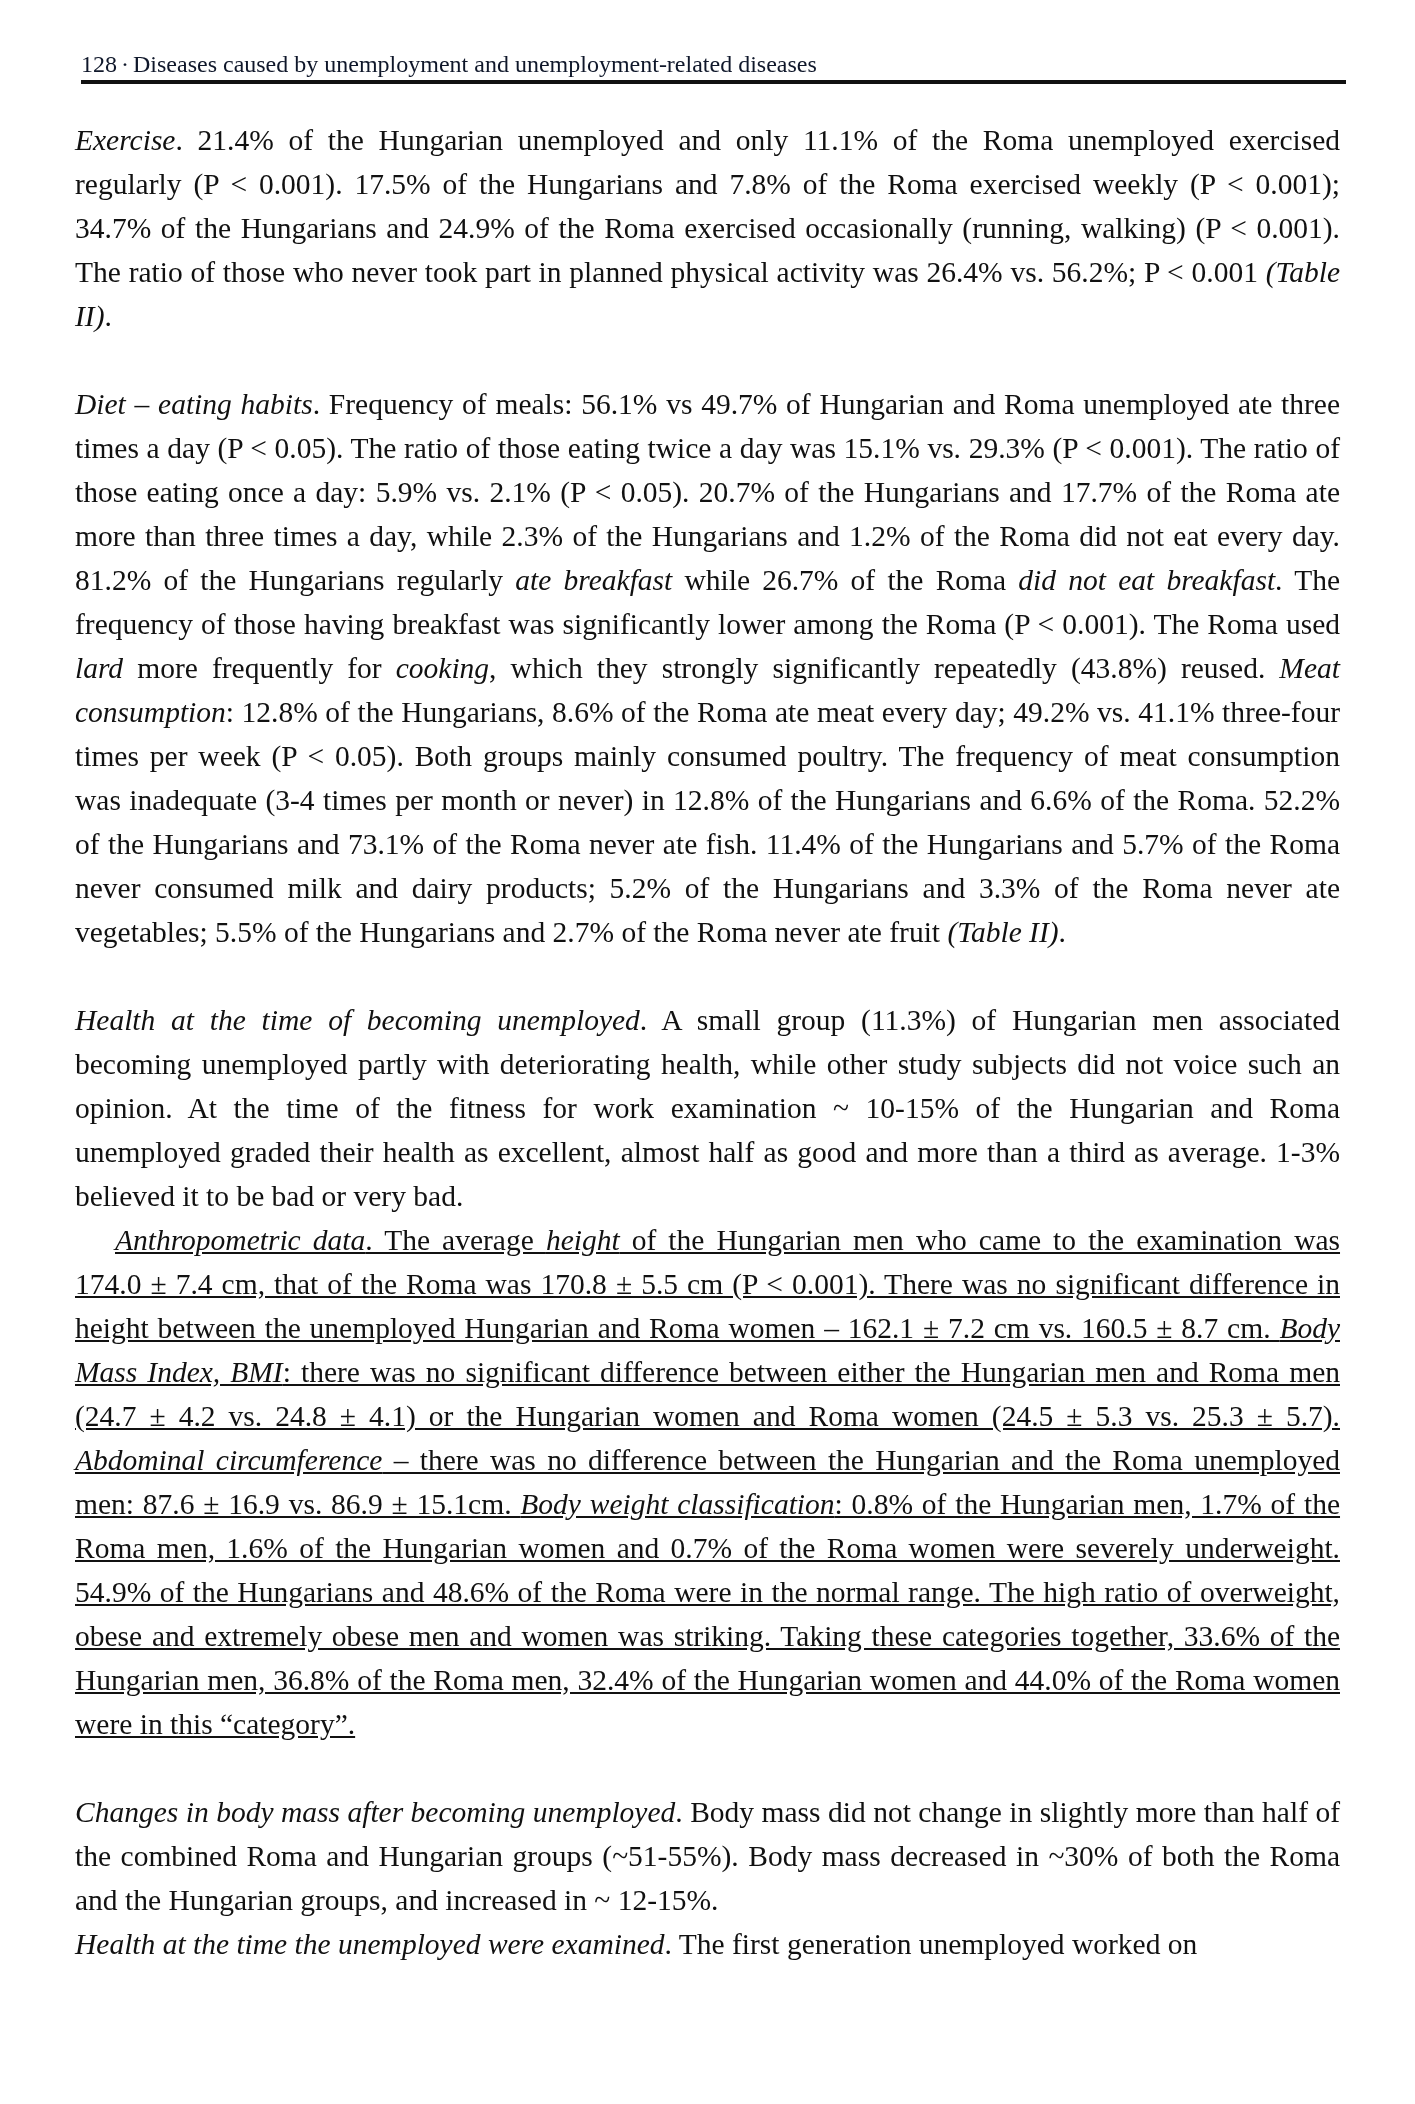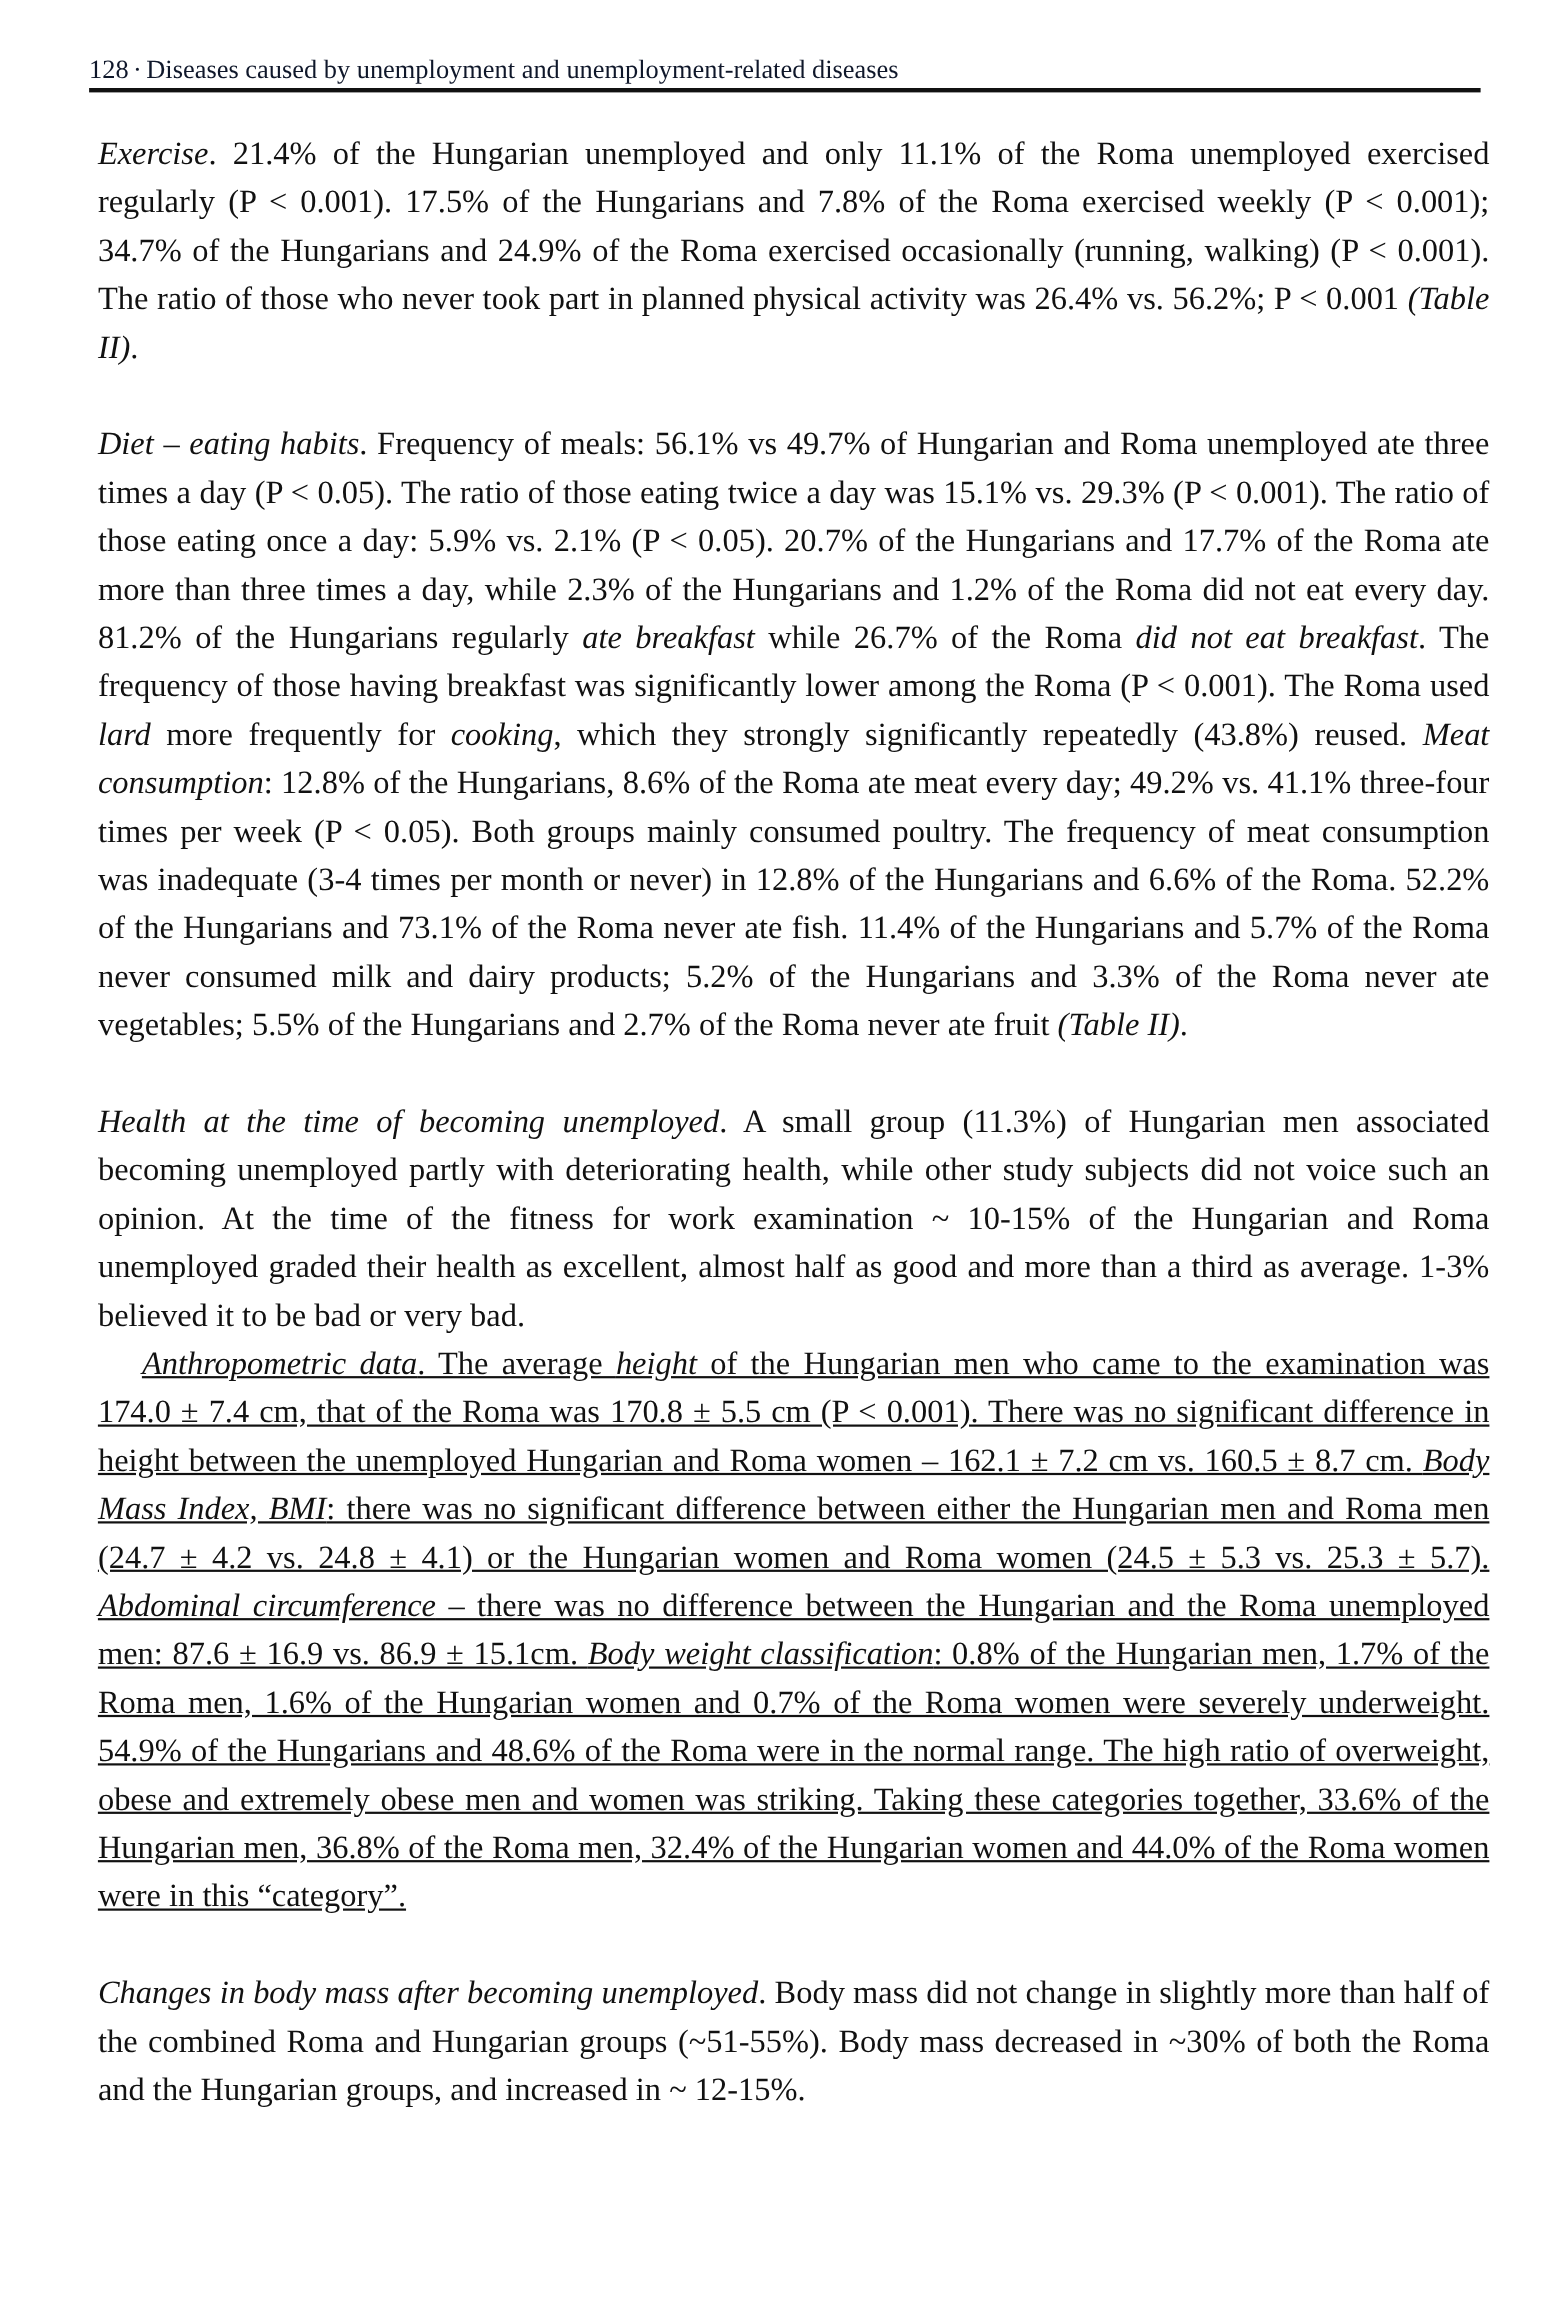--- a/index.html
+++ b/index.html
@@ -1,20 +1,20 @@
 <!DOCTYPE html>
 <html><head>
 <meta charset="utf-8">
 <style>
   html, body { margin:0; padding:0; background:#ffffff; }
   body { width:1415px; height:2104px; position:relative; overflow:hidden; color:#111; }
   .header { position:absolute; left:81px; top:50px; width:1265px; }
   .header-text { font-family:"Liberation Serif", serif; font-size:24px; letter-spacing:0; white-space:nowrap; line-height:28px; color:#0f172a; }
   .rule { position:absolute; left:81px; top:80px; width:1265px; height:4px; background:#111; }
-  .body { position:absolute; left:89px; top:118px; width:1265px; font-family:"Liberation Serif", serif; font-size:29.5px; line-height:44px; text-align:justify; }
+  .body { position:absolute; left:75px; top:118px; width:1265px; font-family:"Liberation Serif", serif; font-size:29.5px; line-height:44px; text-align:justify; }
   .body p { margin:0; }
   .gap { margin-top:44px !important; }
   .indent { text-indent:40px;text-decoration:underline; }
   em { font-style:italic; }
 </style>
 </head>
 <body>
 
 <div class="header">
   <span class="header-text">128</span>
@@ -22,13 +22,14 @@
   <span class="header-text sc">Diseases caused by unemployment and unemployment-related diseases</span>
 </div>
 <div class="rule"></div>
 
 <div class="body">
   <p><em>Exercise</em><span>. 21.4% of the Hungarian unemployed and only 11.1% of the Roma unemployed exercised regularly (P &lt; 0.001). 17.5% of the Hungarians and 7.8% of the Roma exercised weekly (P &lt; 0.001); 34.7% of the Hungarians and 24.9% of the Roma exercised occasionally (running, walking) (P &lt; 0.001). The ratio of those who never took part in planned physical activity was 26.4% vs. 56.2%; P &lt; 0.001 </span><em>(Table II)</em><span>.</span></p>
   <p class="gap"><em>Diet – eating habits</em><span>. Frequency of meals: 56.1% vs 49.7% of Hungarian and Roma unemployed ate three times a day (P &lt; 0.05). The ratio of those eating twice a day was 15.1% vs. 29.3% (P &lt; 0.001). The ratio of those eating once a day: 5.9% vs. 2.1% (P &lt; 0.05). 20.7% of the Hungarians and 17.7% of the Roma ate more than three times a day, while 2.3% of the Hungarians and 1.2% of the Roma did not eat every day. 81.2% of the Hungarians regularly </span><em>ate breakfast</em><span> while 26.7% of the Roma </span><em>did not eat breakfast</em><span>. The frequency of those having breakfast was significantly lower among the Roma (P &lt; 0.001). The Roma used </span><em>lard</em><span> more frequently for </span><em>cooking</em><span>, which they strongly significantly repeatedly (43.8%) reused. </span><em>Meat consumption</em><span>: 12.8% of the Hungarians, 8.6% of the Roma ate meat every day; 49.2% vs. 41.1% three-four times per week (P &lt; 0.05). Both groups mainly consumed poultry. The frequency of meat consumption was inadequate (3-4 times per month or never) in 12.8% of the Hungarians and 6.6% of the Roma. 52.2% of the Hungarians and 73.1% of the Roma never ate fish. 11.4% of the Hungarians and 5.7% of the Roma never consumed milk and dairy products; 5.2% of the Hungarians and 3.3% of the Roma never ate vegetables; 5.5% of the Hungarians and 2.7% of the Roma never ate fruit </span><em>(Table II)</em><span>.</span></p>
   <p class="gap"><em>Health at the time of becoming unemployed</em><span>. A small group (11.3%) of Hungarian men associated becoming unemployed partly with deteriorating health, while other study subjects did not voice such an opinion.  At the time of the fitness for work examination ~ 10-15% of the Hungarian and Roma unemployed graded their health as excellent, almost half as good and more than a third as average. 1-3% believed it to be bad or very bad.</span></p>
   <p class="indent"><em>Anthropometric data</em><span>. The average </span><em>height</em><span> of the Hungarian men who came to the examination was 174.0 ± 7.4 cm, that of the Roma was 170.8 ± 5.5 cm (P &lt; 0.001). There was no significant difference in height between the unemployed Hungarian and Roma women – 162.1 ± 7.2 cm vs. 160.5 ± 8.7 cm.  </span><em>Body Mass Index, BMI</em><span>: there was no significant difference between either the Hungarian men and Roma men (24.7 ± 4.2 vs. 24.8 ± 4.1) or the Hungarian women and Roma women (24.5 ± 5.3 vs. 25.3 ± 5.7). </span><em>Abdominal circumference</em><span> – there was no difference between the Hungarian and the Roma unemployed men: 87.6 ± 16.9 vs. 86.9 ± 15.1cm. </span><em>Body weight classification</em><span>: 0.8% of the Hungarian men, 1.7% of the Roma men, 1.6% of the Hungarian women and 0.7% of the Roma women were severely underweight. 54.9% of the Hungarians and 48.6% of the Roma were in the normal range. The high ratio of overweight, obese and extremely obese men and women was striking. Taking these categories together, 33.6% of the Hungarian men, 36.8% of the Roma men, 32.4% of the Hungarian women and 44.0% of the Roma women were in this “category”.</span></p>
   <p class="gap"><em>Changes in body mass after becoming unemployed</em><span>. Body mass did not change in slightly more than half of the combined Roma and Hungarian groups (~51-55%). Body mass decreased in ~30% of both the Roma and the Hungarian groups, and increased in ~ 12-15%.</span></p>
+  <p><em>Health at the time the unemployed were examined</em><span>.  The first generation unemployed worked on</span></p>
 </div>
 
 </body></html>

